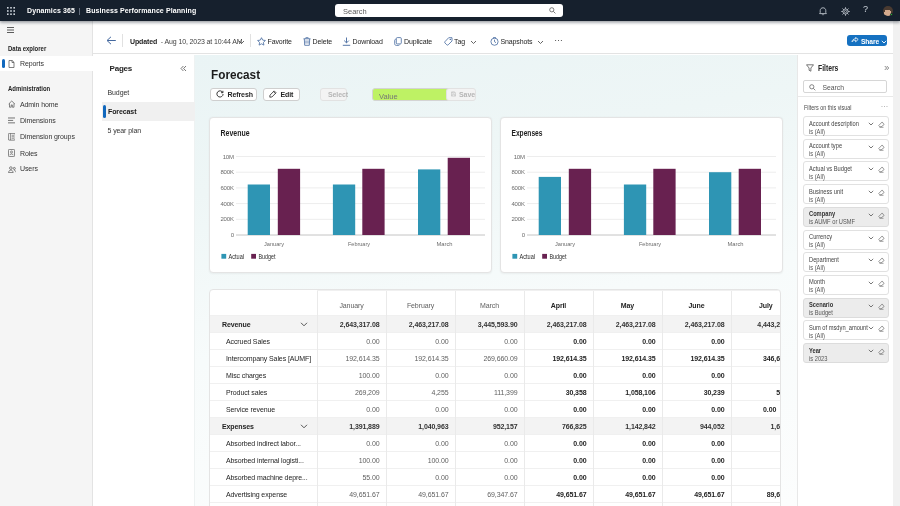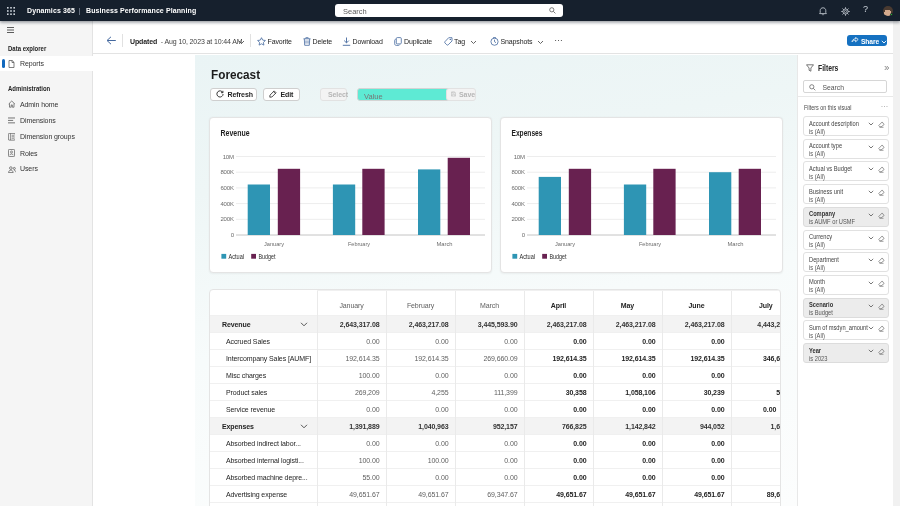--- a/index.html
+++ b/index.html
@@ -206,20 +206,31 @@
     <div class="item" style="top:128.6px">Roles</div>
     <svg class="abs" style="left:7.5px;top:144.5px" width="8.5" height="7.5" viewBox="0 0 9 8">
         <circle cx="3" cy="2.2" r="1.4" fill="none" stroke="#4a4a4a" stroke-width=".7"></circle>
         <path d="M.5 7c.3-1.7 1.2-2.6 2.5-2.6S5.2 5.3 5.5 7z" fill="none" stroke="#4a4a4a" stroke-width=".7"></path>
         <circle cx="6.7" cy="2.6" r="1.1" fill="none" stroke="#4a4a4a" stroke-width=".7"></circle>
         <path d="M6.3 4.5c1.2 0 2 .8 2.2 2.2" fill="none" stroke="#4a4a4a" stroke-width=".7"></path>
       </svg>
     <div class="item" style="top:144.2px">Users</div>
   </div>
 
+  <div class="abs" id="pagespanel">
+    <div class="abs" style="left:15.5px;top:9px;font-size:8px;font-weight:700;letter-spacing:-.2px;color:#242424">Pages</div>
+    <svg class="abs" style="left:86px;top:10px" width="7" height="7" viewBox="0 0 7 7">
+        <path d="M3.4 1L1 3.5 3.4 6M6 1L3.6 3.5 6 6" fill="none" stroke="#555" stroke-width=".8"></path>
+      </svg>
+    <div class="abs" style="left:13.5px;top:34.5px;font-size:7px;letter-spacing:-.1px;color:#333">Budget</div>
+    <div class="abs" style="left:8px;top:47.9px;width:93px;height:18.5px;background:#f0f0f0;"></div>
+    <div class="abs" style="left:8.8px;top:50.9px;width:2.8px;height:12.3px;background:#1168bd;border-radius:2px;"></div>
+    <div class="abs" style="left:14px;top:53.6px;font-size:7px;font-weight:700;letter-spacing:-.1px;color:#1a1a1a">Forecast</div>
+    <div class="abs" style="left:13.5px;top:72.4px;font-size:7px;letter-spacing:-.1px;color:#333">5 year plan</div>
+  </div>
 
   <div class="abs" style="left:210.5px;top:66.5px;font-size:13.7px;font-weight:700;color:#1b1b1b;transform:scaleX(.86);transform-origin:0 0;">Forecast</div>
 
   <div class="btn" style="left:210px;width:46.5px;">
     <svg style="margin-left:5px" width="8" height="8" viewBox="0 0 8 8">
         <path d="M6.8 2.6A3.1 3.1 0 1 0 7.1 4" fill="none" stroke="#242424" stroke-width=".9"></path>
         <path d="M6.9.8v1.9H5" fill="none" stroke="#242424" stroke-width=".9"></path>
       </svg>
     <span style="margin-left:3.5px">Refresh</span>
   </div>
@@ -229,21 +240,21 @@
       </svg>
     <span style="margin-left:3.5px">Edit</span>
   </div>
   <div class="btn disabled" style="left:320px;width:27px;">
     <svg style="margin-left:4px" width="8" height="8" viewBox="0 0 8 8">
         <path d="M2.5 1.2h5M2.5 4h5M2.5 6.8h5" stroke="#b3b3b3" stroke-width=".8"></path>
         <path d="M.4 1.2h1M.4 4h1M.4 6.8h1" stroke="#b3b3b3" stroke-width=".8"></path>
       </svg>
     <span style="margin-left:3px">Select</span>
   </div>
-  <div class="abs" style="left:357px;top:88px;width:96px;height:12.5px;background:#5eead4;border:1px solid #d4d4d4;border-radius:3px;">
+  <div class="abs" style="left:372px;top:88px;width:96px;height:12.5px;background:#bef264;border:1px solid #d4d4d4;border-radius:3px;">
     <span style="position:absolute;left:6px;top:2.5px;font-size:7.5px;color:#767676">Value</span>
   </div>
   <div class="btn disabled" style="left:446px;width:30px;">
     <svg style="margin-left:4px" width="8" height="8" viewBox="0 0 8 8">
         <path d="M.7.7h5L7.3 2.3v5H.7z" fill="none" stroke="#b3b3b3" stroke-width=".8"></path>
         <path d="M2.2.8v1.8h3V.8M2 7.2V4.6h4v2.6" fill="none" stroke="#b3b3b3" stroke-width=".7"></path>
       </svg>
     <span style="margin-left:3px">Save</span>
   </div>
 

